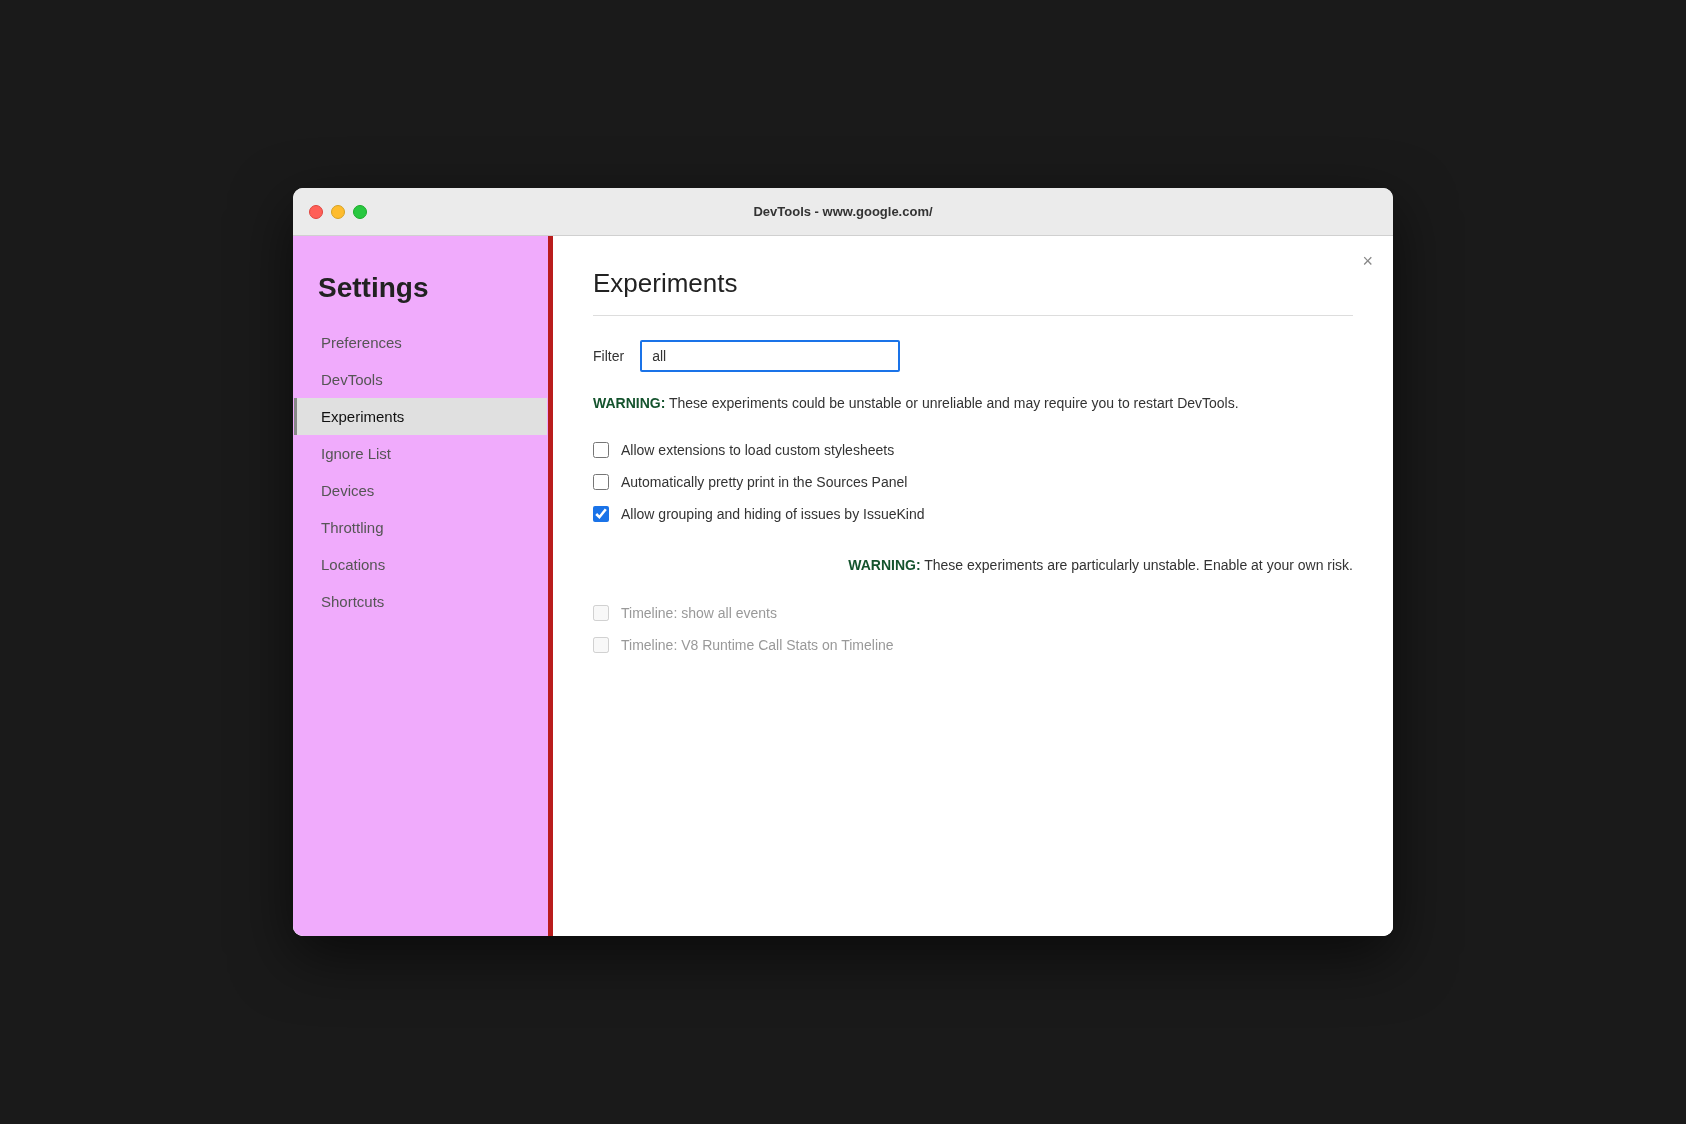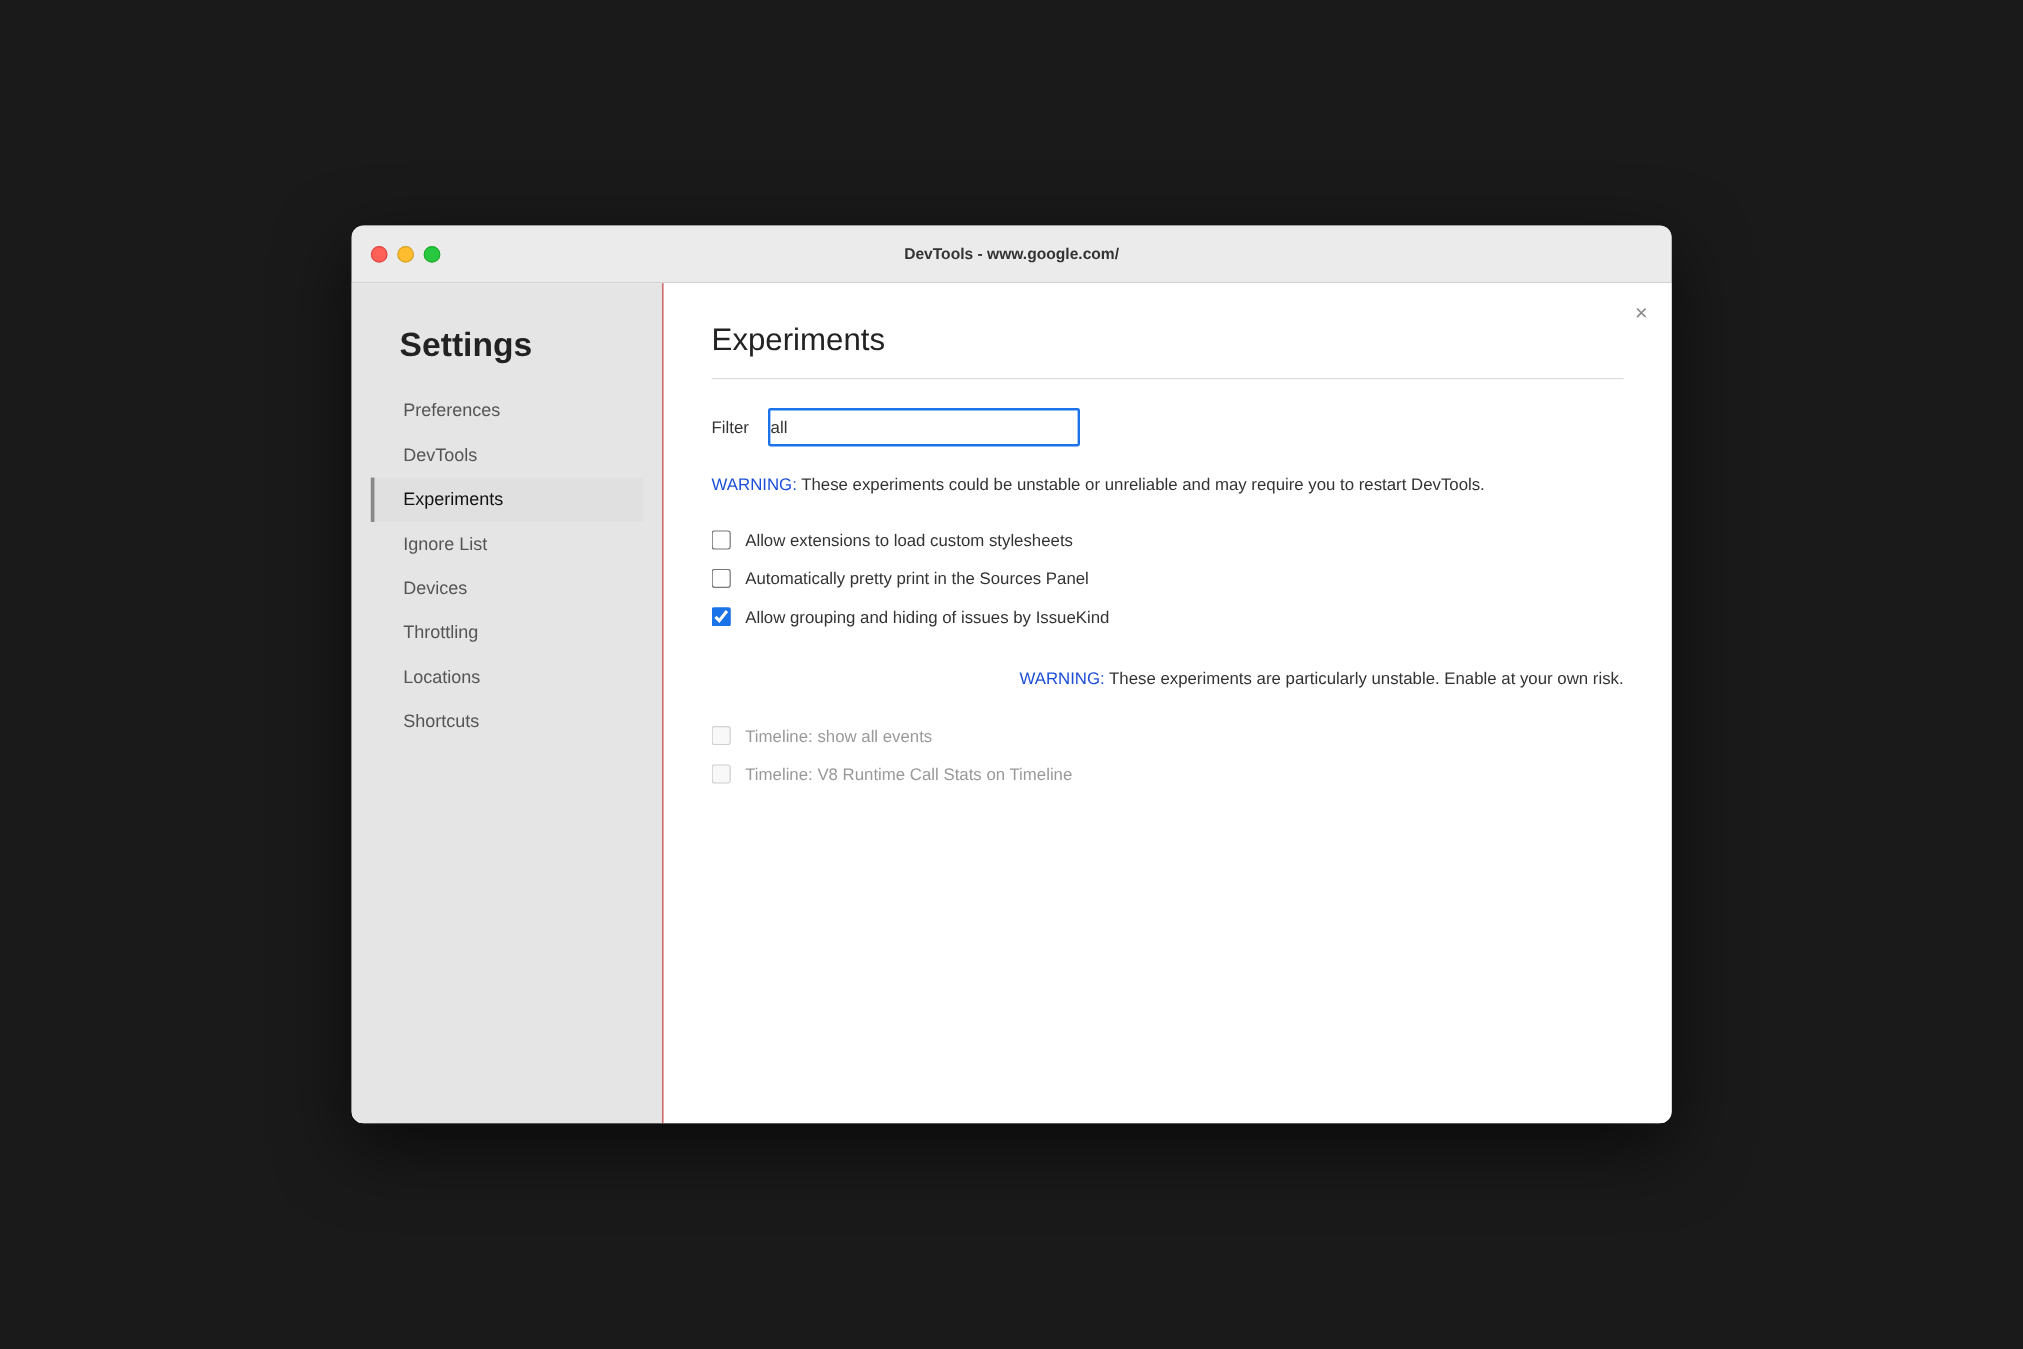--- a/index.html
+++ b/index.html
@@ -57,24 +57,24 @@
 
     .window-body {
       display: flex;
       background: #fff;
       min-height: 700px;
       position: relative;
     }
 
     .sidebar {
       width: 260px;
-      background: #e5e5e5;
-      padding: 20px 16px;
+      background: #f0abfc;
+      padding: 20px 1px;
       flex-shrink: 0;
-      border-right: 1px solid #b91c1c;
+      border-right: 5px solid #b91c1c;
     }
 
     .sidebar-heading {
       font-size: 28px;
       font-weight: 600;
       color: #222;
       padding: 16px 24px 20px;
     }
 
     .sidebar-item {
@@ -132,40 +132,40 @@
     }
 
     .filter-label {
       font-size: 14px;
       color: #333;
     }
 
     .filter-input {
       border: 2px solid #1a73e8;
       border-radius: 2px;
-      padding: 6px 0;
+      padding: 6px 10px;
       font-size: 14px;
       color: #333;
       width: 260px;
       outline: none;
     }
 
     .warning-block {
       margin-bottom: 20px;
     }
 
     .warning-text {
       font-size: 14px;
       color: #333;
       line-height: 1.6;
     }
 
     .warning-label {
-      color: #1d4ed8;
-      font-weight: 400;
+      color: #14532d;
+      font-weight: 700;
     }
 
     .checkbox-item {
       display: flex;
       align-items: center;
       gap: 12px;
       padding: 8px 0;
     }
 
     .checkbox-item label {

